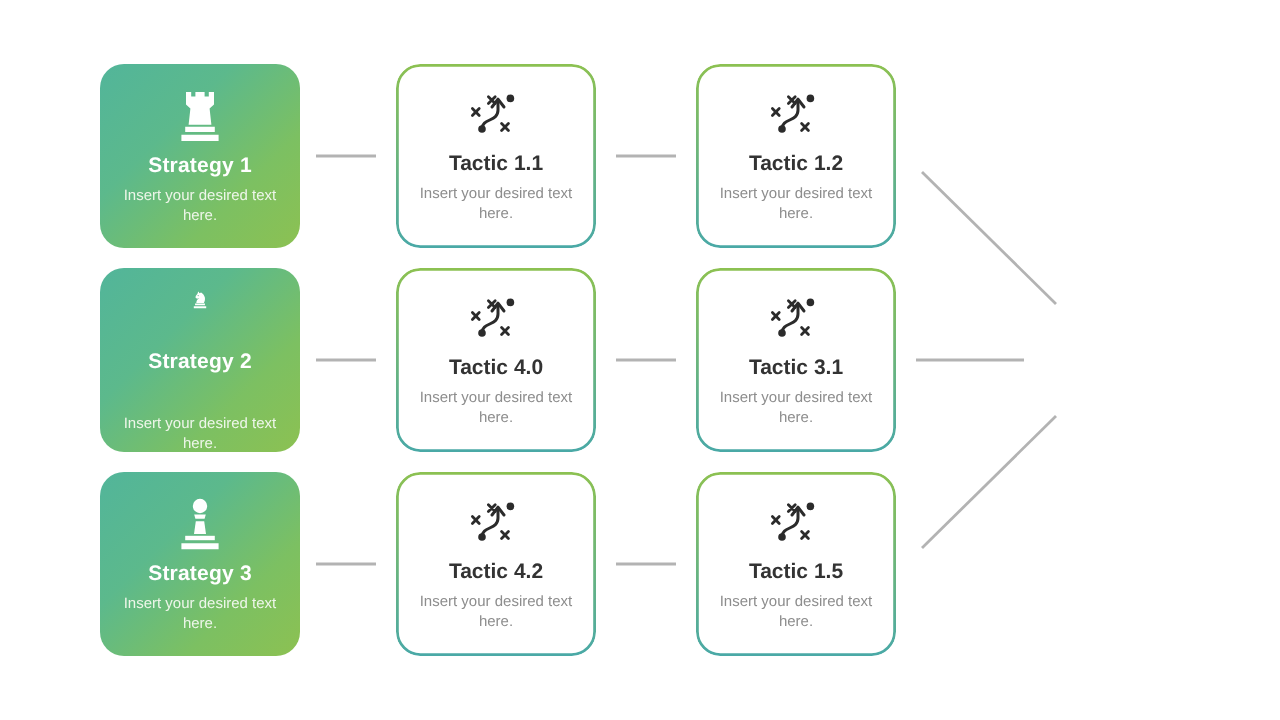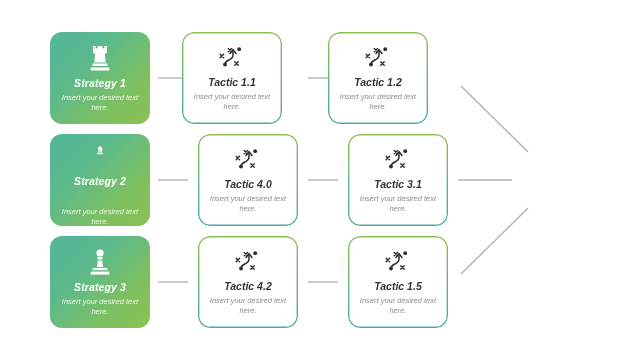--- a/index.html
+++ b/index.html
@@ -11,21 +11,20 @@
     height: 360px;
     background: #ffffff;
     font-family: "Liberation Sans", sans-serif;
     overflow: hidden;
   }
   #stage {
     position: relative;
     width: 640px;
     height: 360px;
     background: #ffffff;
-    font-style: italic;
   }
 
   
   #connectors {
     position: absolute;
     left: 0;
     top: 0;
     width: 640px;
     height: 360px;
     pointer-events: none;
@@ -184,21 +183,21 @@
       <circle fill="#ffffff" cx="13" cy="6" r="3.6"></circle>
       <path fill="#ffffff" d="M10.1 10.3h5.8l-0.6 2.1H10.7z"></path>
       <path fill="#ffffff" d="M10.9 13.6h4.2l0.9 6.4H10z"></path>
       <path fill="#ffffff" d="M5.6 20.9h14.8v2.2H5.6z"></path>
       <path fill="#ffffff" d="M3.7 24.6h18.6v3H3.7z"></path>
     </svg>
     <div class="strategy-title">Strategy 3</div>
     <div class="strategy-sub">Insert your desired text here.</div>
   </div>
 
-  <div class="tactic-card" style="left:182px; top:32px;">
+  <div class="tactic-card" style="left:198px; top:32px;">
     <svg class="tactic-border" viewBox="0 0 100 92">
       <defs>
         <linearGradient id="tb1" x1="0" y1="0" x2="0" y2="1">
           <stop offset="0%" stop-color="#8cc152"></stop>
           <stop offset="100%" stop-color="#4aa9a6"></stop>
         </linearGradient>
       </defs>
       <rect x="0.7" y="0.7" width="98.6" height="90.6" rx="11.5" ry="11.5" fill="none" stroke="url(#tb1)" stroke-width="1.4"></rect>
     </svg>
     <svg class="tactic-icon" viewBox="0 0 30 28">
@@ -209,21 +208,21 @@
       <g stroke="#2b2b2b" stroke-width="1.4" stroke-linecap="round">
         <path d="M3.2 11.3 L6.6 14.7 M6.6 11.3 L3.2 14.7"></path>
         <path d="M11.2 5.4 L14.6 8.8 M14.6 5.4 L11.2 8.8"></path>
         <path d="M17.8 18.8 L21.2 22.2 M21.2 18.8 L17.8 22.2"></path>
       </g>
     </svg>
     <div class="tactic-title">Tactic 1.1</div>
     <div class="tactic-sub">Insert your desired text here.</div>
   </div>
 
-  <div class="tactic-card" style="left:328px; top:32px;">
+  <div class="tactic-card" style="left:348px; top:32px;">
     <svg class="tactic-border" viewBox="0 0 100 92">
       <rect x="0.7" y="0.7" width="98.6" height="90.6" rx="11.5" ry="11.5" fill="none" stroke="url(#tb1)" stroke-width="1.4"></rect>
     </svg>
     <svg class="tactic-icon" viewBox="0 0 30 28">
       <path d="M8 21.5 C8 16 16 18 16 12 L16 7.5" fill="none" stroke="#2b2b2b" stroke-width="1.5" stroke-linecap="round"></path>
       <path d="M13 10.5 L16 6.6 L19 10.5" fill="none" stroke="#2b2b2b" stroke-width="1.5" stroke-linecap="round" stroke-linejoin="round"></path>
       <circle cx="8" cy="21.5" r="1.9" fill="#2b2b2b"></circle>
       <circle cx="22.2" cy="6.2" r="1.9" fill="#2b2b2b"></circle>
       <g stroke="#2b2b2b" stroke-width="1.4" stroke-linecap="round">
         <path d="M3.2 11.3 L6.6 14.7 M6.6 11.3 L3.2 14.7"></path>

